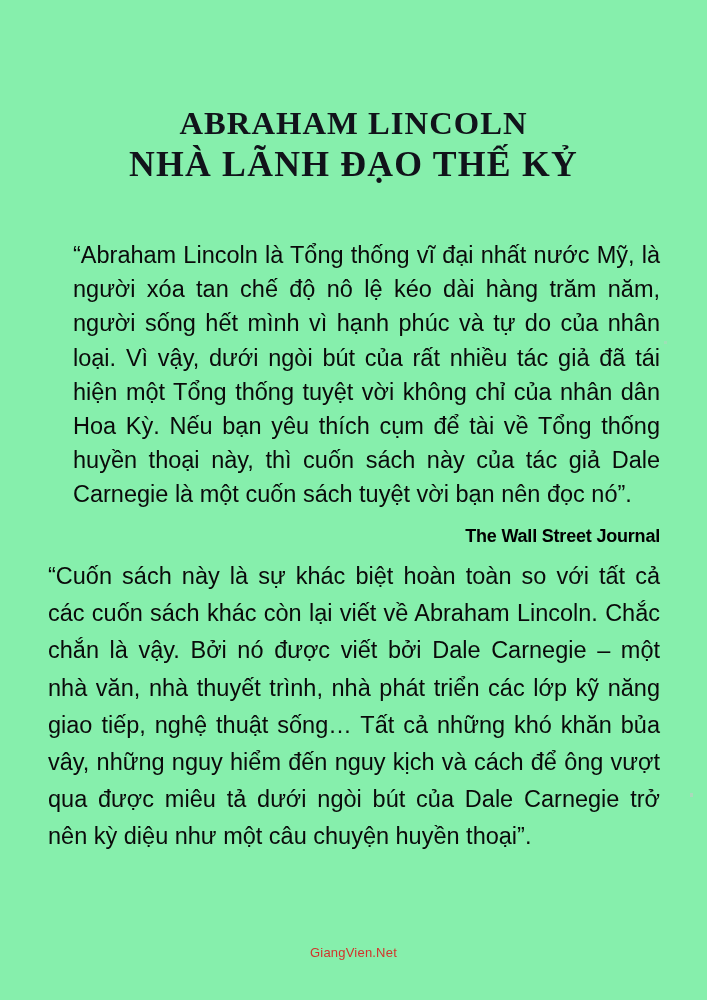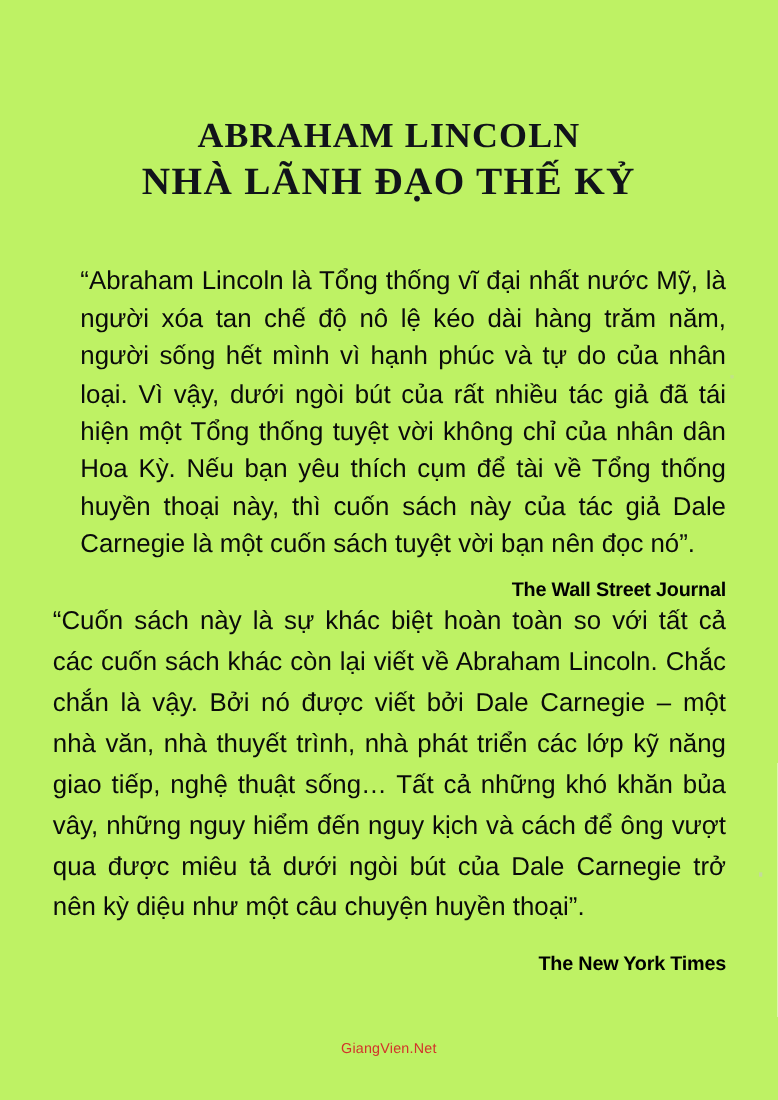--- a/index.html
+++ b/index.html
@@ -52,21 +52,21 @@
     transform: scaleX(1.02);
   }
 
   
   .quote-block {
     position: absolute;
     left: 48px;
     width: 612px;
   }
   #quote-1 { top: 238px; }
-  #quote-2 { top: 546px; }
+  #quote-2 { top: 558px; }
 
   .quote-text {
     text-align: justify;
     text-align-last: left;
     font-size: 23.5px;
     color: #0a0a0a;
     margin: 0;
     font-weight: 400;
     word-spacing: 0px;
   }
@@ -101,35 +101,34 @@
     position: absolute;
     background: #c9c9c9;
     opacity: .55;
   }
   #speck-1 { left: 690px; top: 793px; width: 3px; height: 4px; }
   #speck-2 { left: 664px; top: 341px; width: 3px; height: 3px; opacity: .35; }
 </style>
 </head>
 <body>
 
-<div class="page" style="background: #bef264;">
+<div class="page" style="background: #86efac;">
 
   <div class="title-block">
     <span class="title-line1">ABRAHAM LINCOLN</span>
     <span class="title-line2">NHÀ LÃNH ĐẠO THẾ KỶ</span>
   </div>
 
   <div class="quote-block" id="quote-1">
     <p class="quote-text">“Abraham Lincoln là Tổng thống vĩ đại nhất nước Mỹ, là người xóa tan chế độ nô lệ kéo dài hàng trăm năm, người sống hết mình vì hạnh phúc và tự do của nhân loại. Vì vậy, dưới ngòi bút của rất nhiều tác giả đã tái hiện một Tổng thống tuyệt vời không chỉ của nhân dân Hoa Kỳ. Nếu bạn yêu thích cụm để tài về Tổng thống huyền thoại này, thì cuốn sách này của tác giả Dale Carnegie là một cuốn sách tuyệt vời bạn nên đọc nó”.</p>
     <div class="attribution">The Wall Street Journal</div>
   </div>
 
   <div class="quote-block" id="quote-2">
     <p class="quote-text">“Cuốn sách này là sự khác biệt hoàn toàn so với tất cả các cuốn sách khác còn lại viết về Abraham Lincoln. Chắc chắn là vậy. Bởi nó được viết bởi Dale Carnegie – một nhà văn, nhà thuyết trình, nhà phát triển các lớp kỹ năng giao tiếp, nghệ thuật sống… Tất cả những khó khăn bủa vây, những nguy hiểm đến nguy kịch và cách để ông vượt qua được miêu tả dưới ngòi bút của Dale Carnegie trở nên kỳ diệu như một câu chuyện huyền thoại”.</p>
-    <div class="attribution">The New York Times</div>
   </div>
 
   <div class="watermark" style="color: rgb(210, 52, 43);">GiangVien.Net</div>
 
   <div class="speck" id="speck-1"></div>
   <div class="speck" id="speck-2"></div>
 
 </div>
 
 </body></html>

